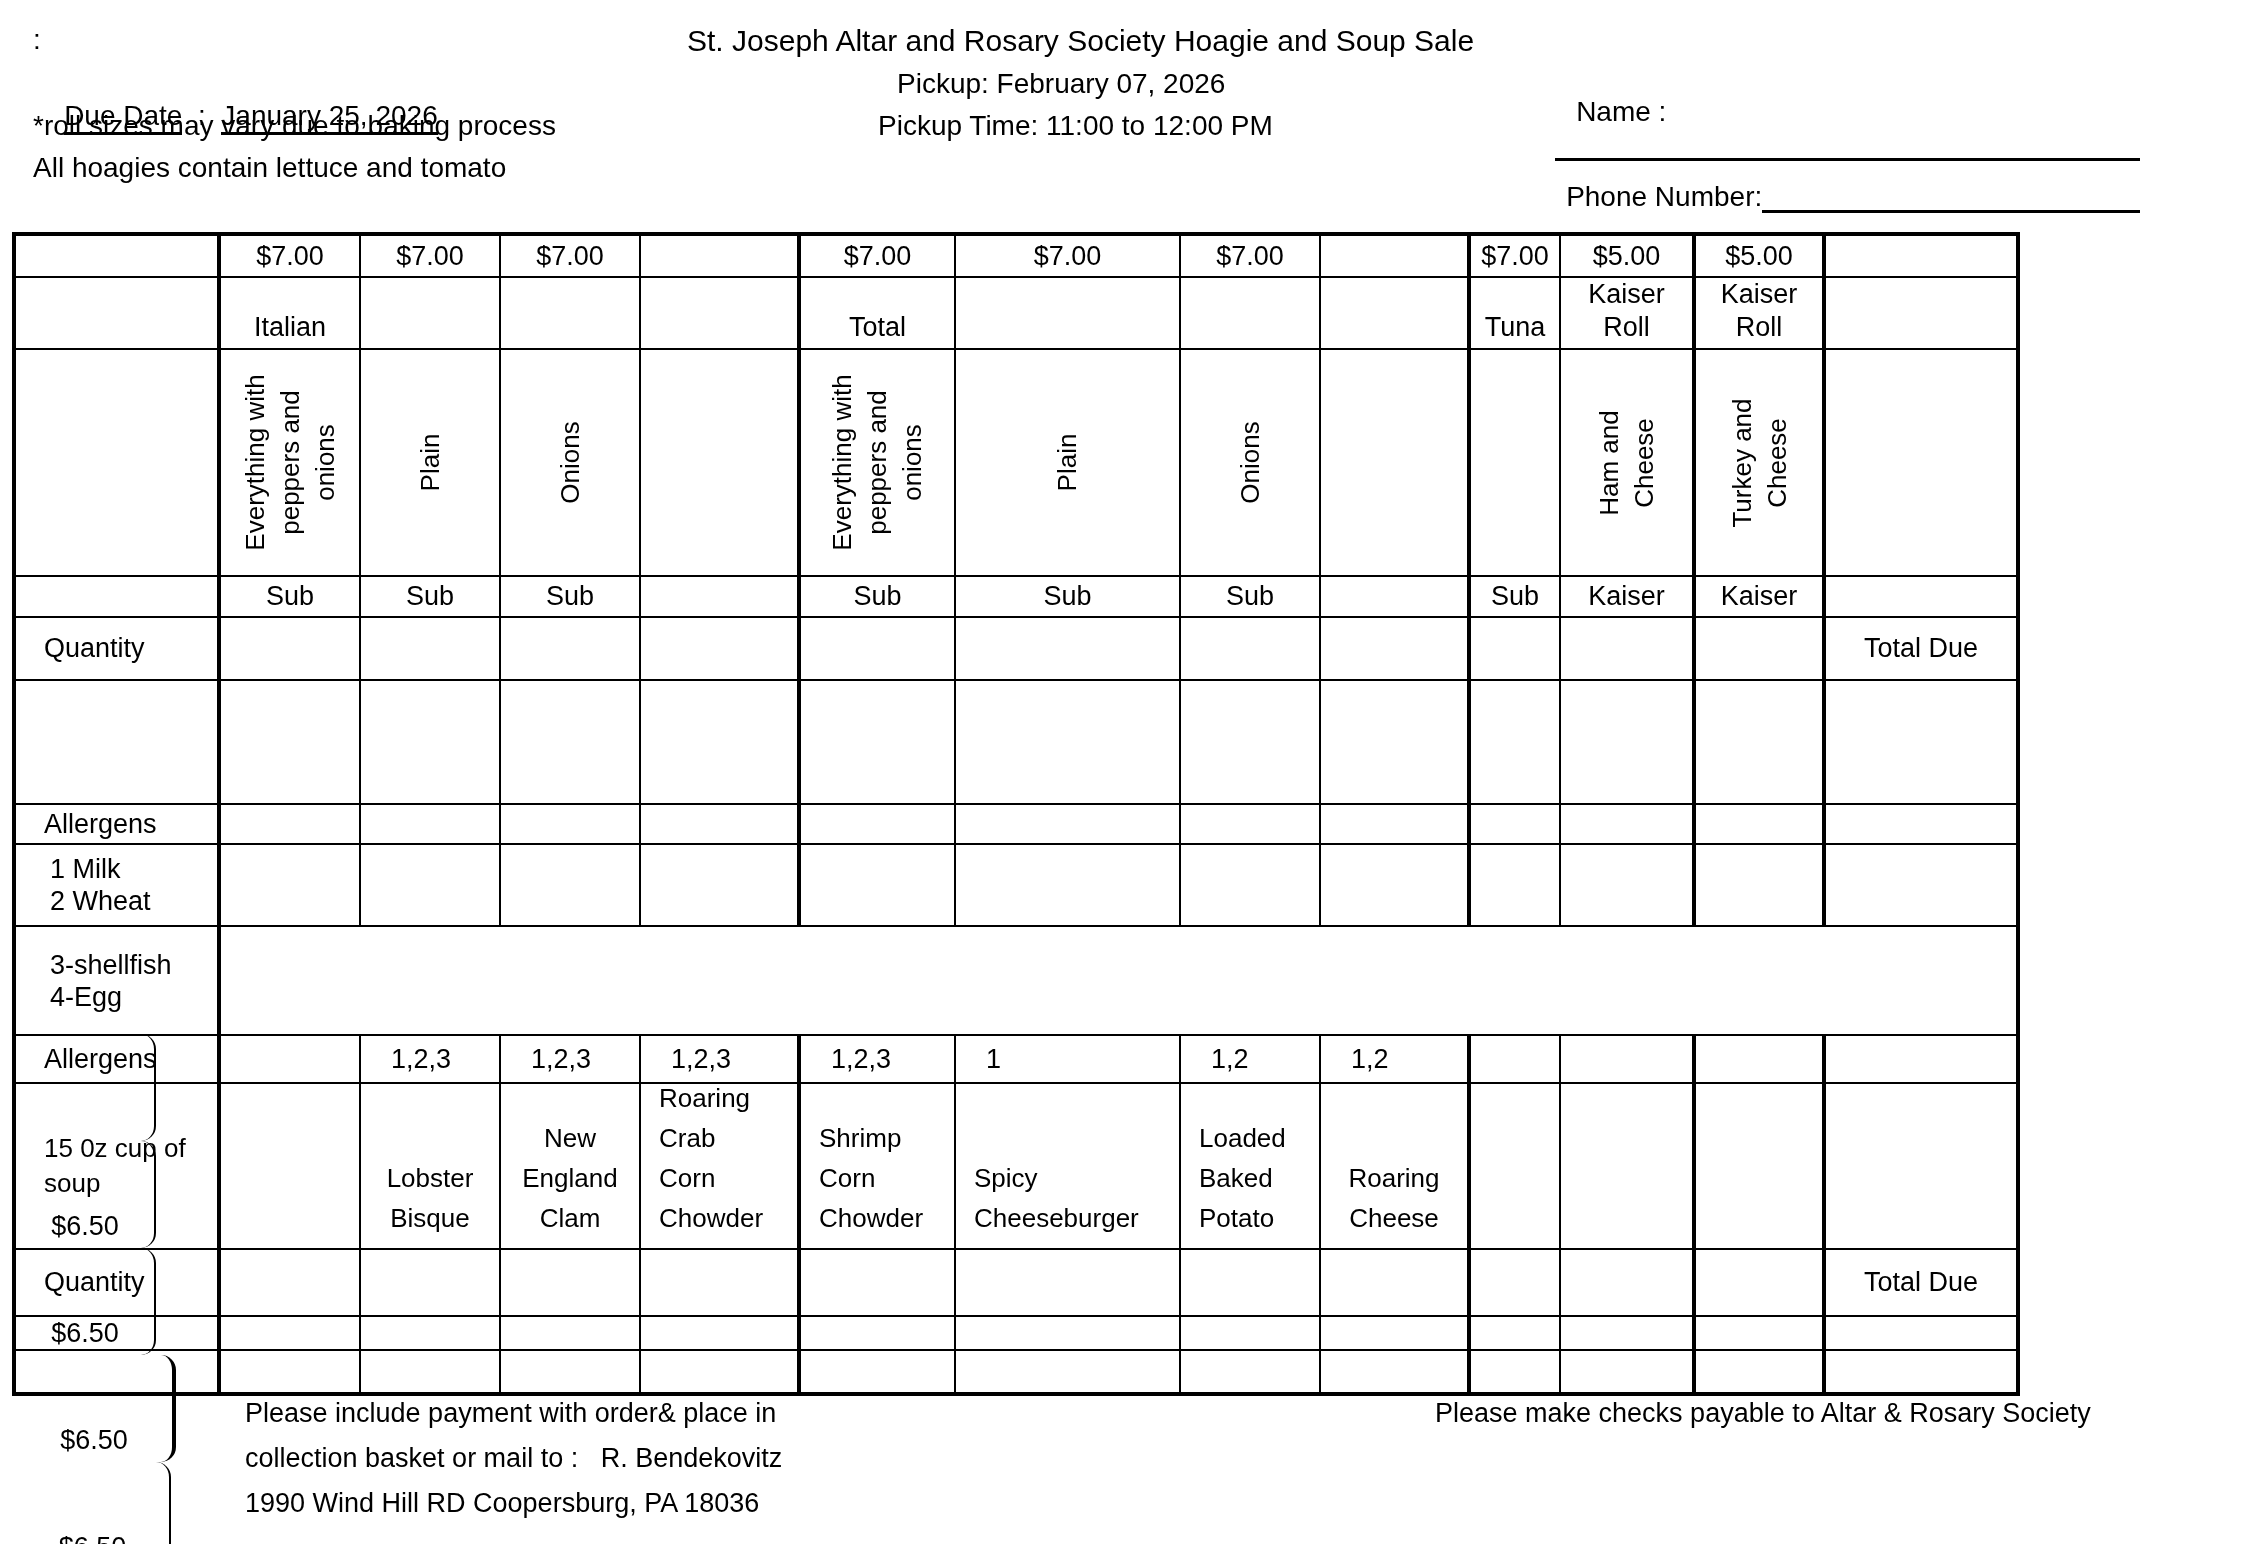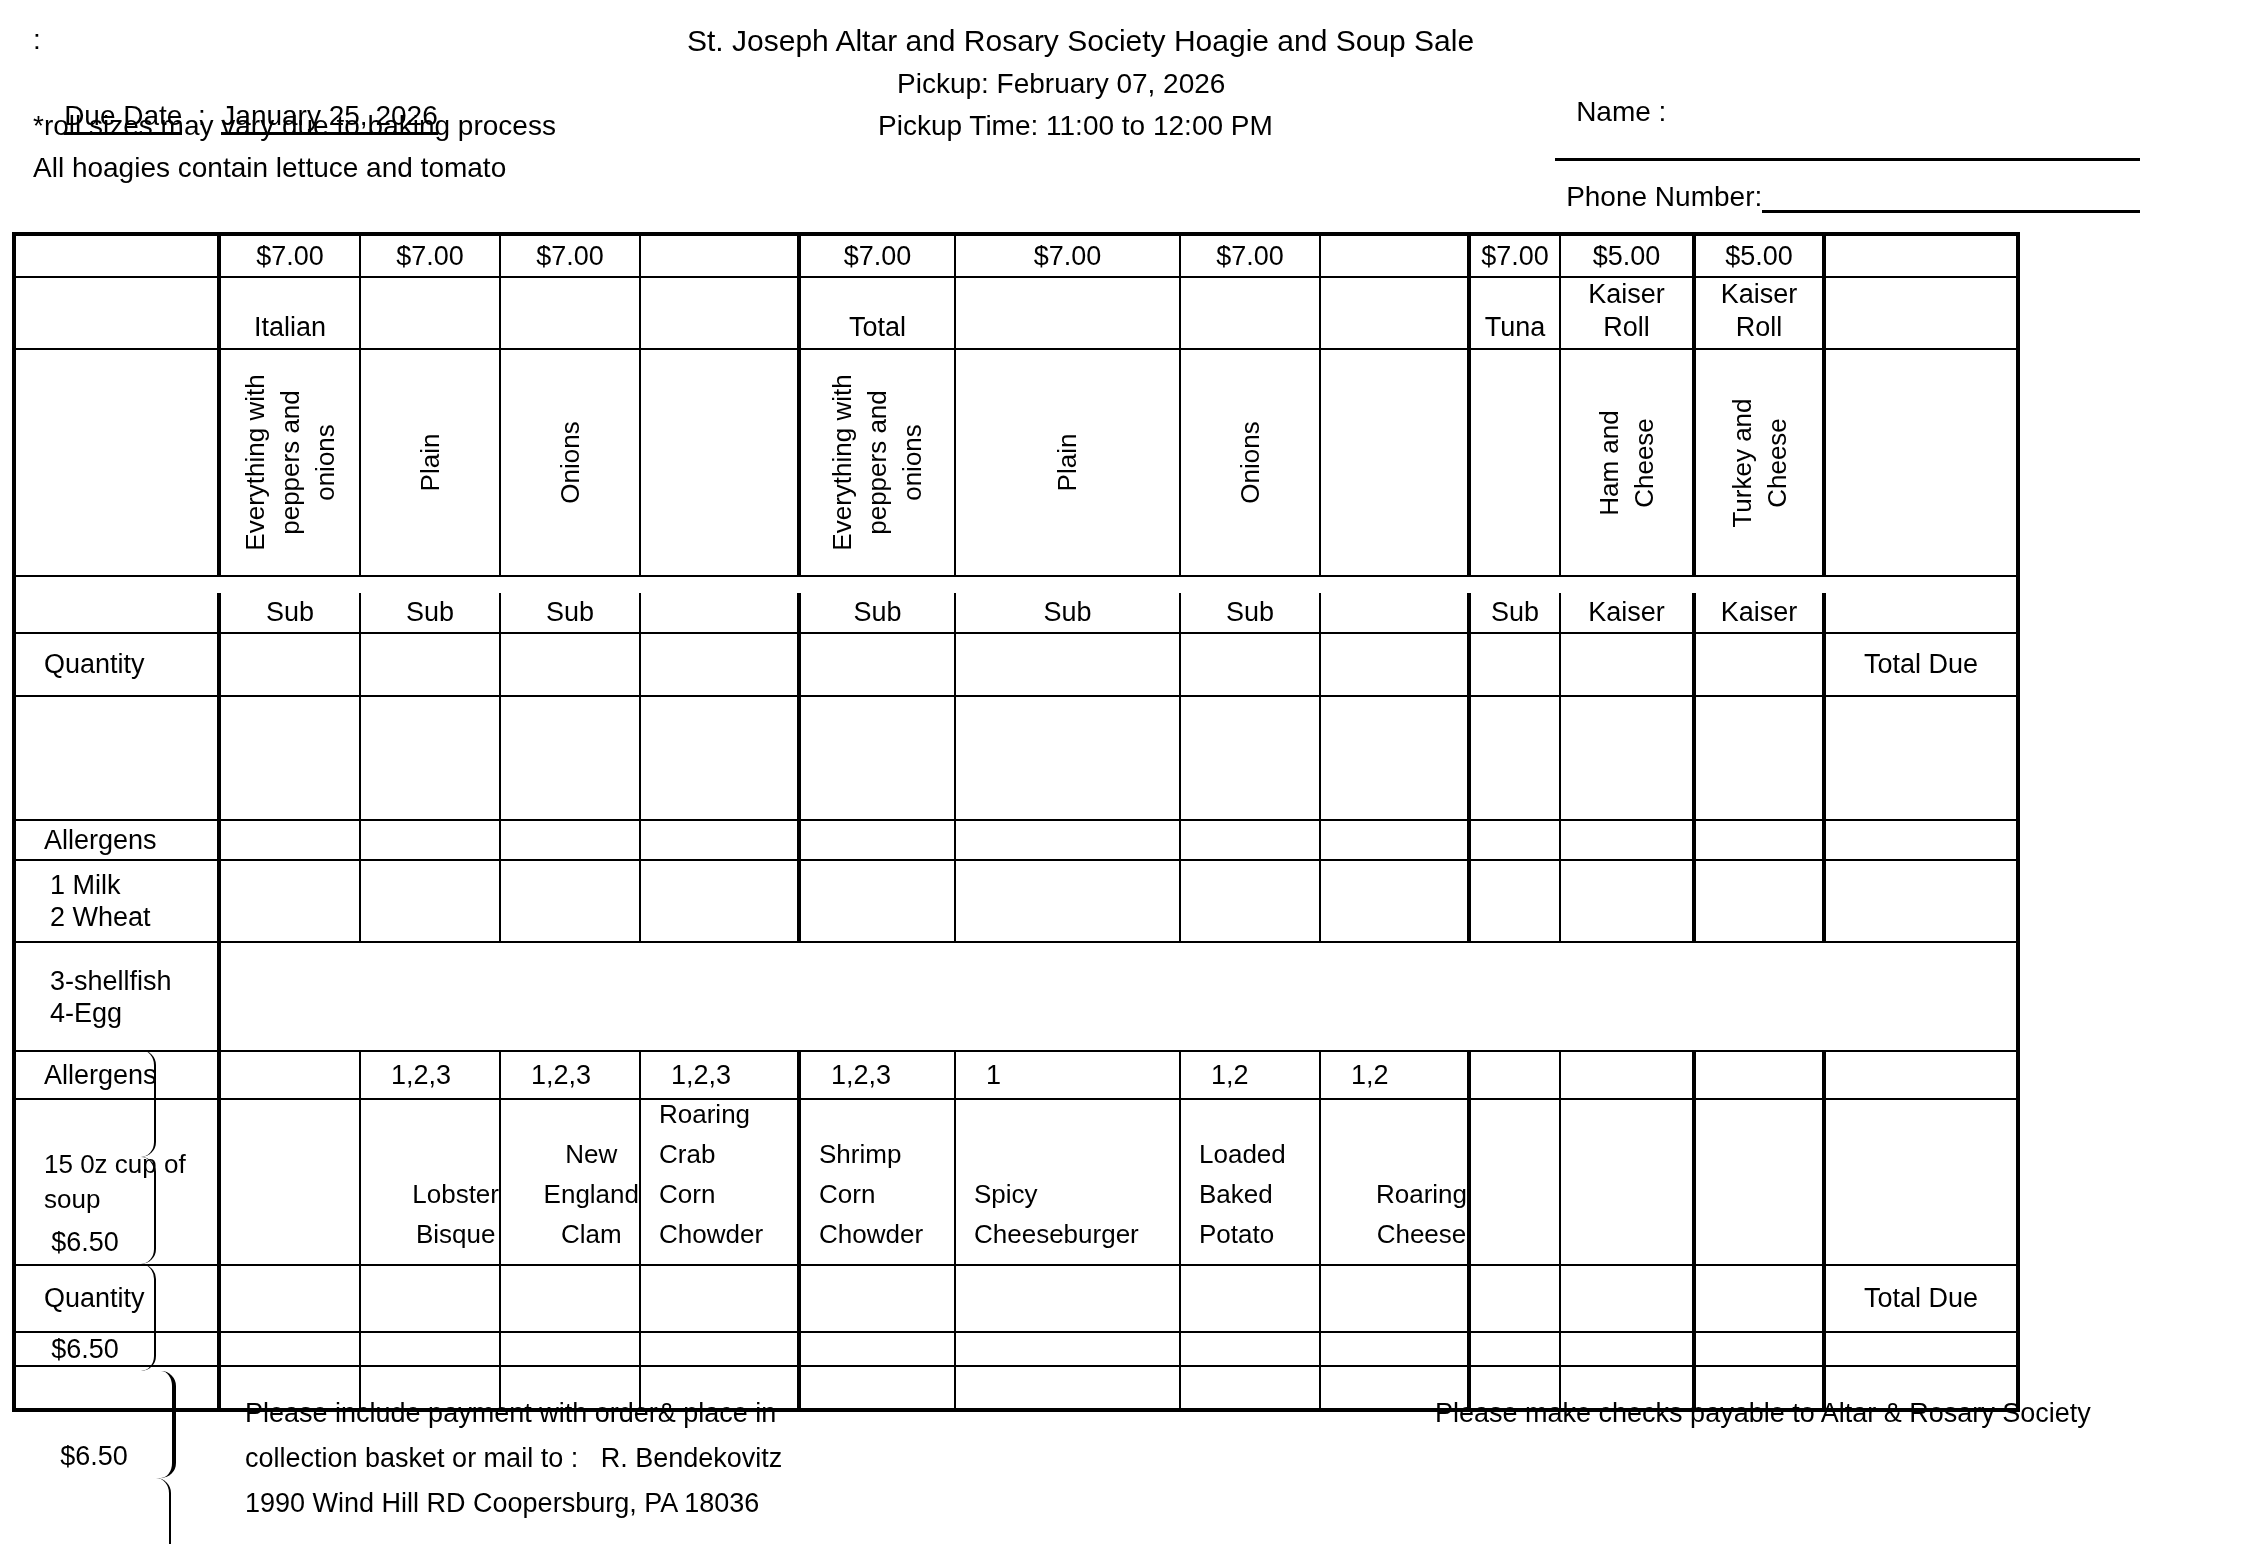--- a/index.html
+++ b/index.html
@@ -20,21 +20,21 @@
   .r-name .cell{align-items:flex-end;padding-bottom:4px;text-align:center;line-height:33px;}
   .rot{flex:none;width:215px;transform:rotate(-90deg);text-align:center;white-space:pre-line;
        line-height:35px;font-size:26px;}
   .r-keys .cell.c0,.r-soupprice .cell.c0{padding-left:34px;line-height:32px;}
   .r-soupprice .cell:not(.c0){align-items:flex-end;padding-bottom:6px;border-radius:15px;}
   .r-alval .cell:not(.c0){justify-content:flex-start;padding-left:30px;}
   .r-soup .cell{font-size:26px;}
   .r-soup .cell.c0{line-height:35px;}
   .r-soup .cell:not(.c0){align-items:flex-end;justify-content:flex-start;text-align:left;
         padding:0 0 10px 18px;line-height:40px;}
-  .r-soup .cell.ctr{justify-content:flex-end;text-align:center;padding-left:0;}
+  .r-soup .cell.ctr{justify-content:center;text-align:center;padding-left:0;}
   .hdr{font-size:28px;}
   .title{font-size:30px;}
   .foot{font-size:27px;}
 </style>
 </head>
 <body>
 
 <div id="page">
 
   <div class="abs hdr" style="left:33px;top:24px;">:</div>
@@ -108,21 +108,21 @@
         <div class="cell c6" style="width: 225px;"><div class="rot">Plain</div></div>
         <div class="cell c7" style="width: 140px;"><div class="rot">Onions</div></div>
         <div class="cell c8 thick" style="width: 150px;"></div>
         <div class="cell c9" style="width: 90px;"></div>
         <div class="cell c10 thick" style="width: 135px;"><div class="rot">Ham and
 Cheese</div></div>
         <div class="cell c11 thick" style="width: 130px;"><div class="rot">Turkey and
 Cheese</div></div>
         <div class="cell c12 lastcol" style="width: 190px;"></div>
       </div>
-      <div class="row r-roll" style="height: 39px; margin-top: 16px;">
+      <div class="row r-roll" style="height: 39px;">
         <div class="cell c0 thick" style="width: 205px;"></div>
         <div class="cell c1" style="width: 140px;"><span>Sub</span></div>
         <div class="cell c2" style="width: 140px;"><span>Sub</span></div>
         <div class="cell c3" style="width: 140px;"><span>Sub</span></div>
         <div class="cell c4 thick" style="width: 160px;"></div>
         <div class="cell c5" style="width: 155px;"><span>Sub</span></div>
         <div class="cell c6" style="width: 225px;"><span>Sub</span></div>
         <div class="cell c7" style="width: 140px;"><span>Sub</span></div>
         <div class="cell c8 thick" style="width: 150px;"></div>
         <div class="cell c9" style="width: 90px;"><span>Sub</span></div>

